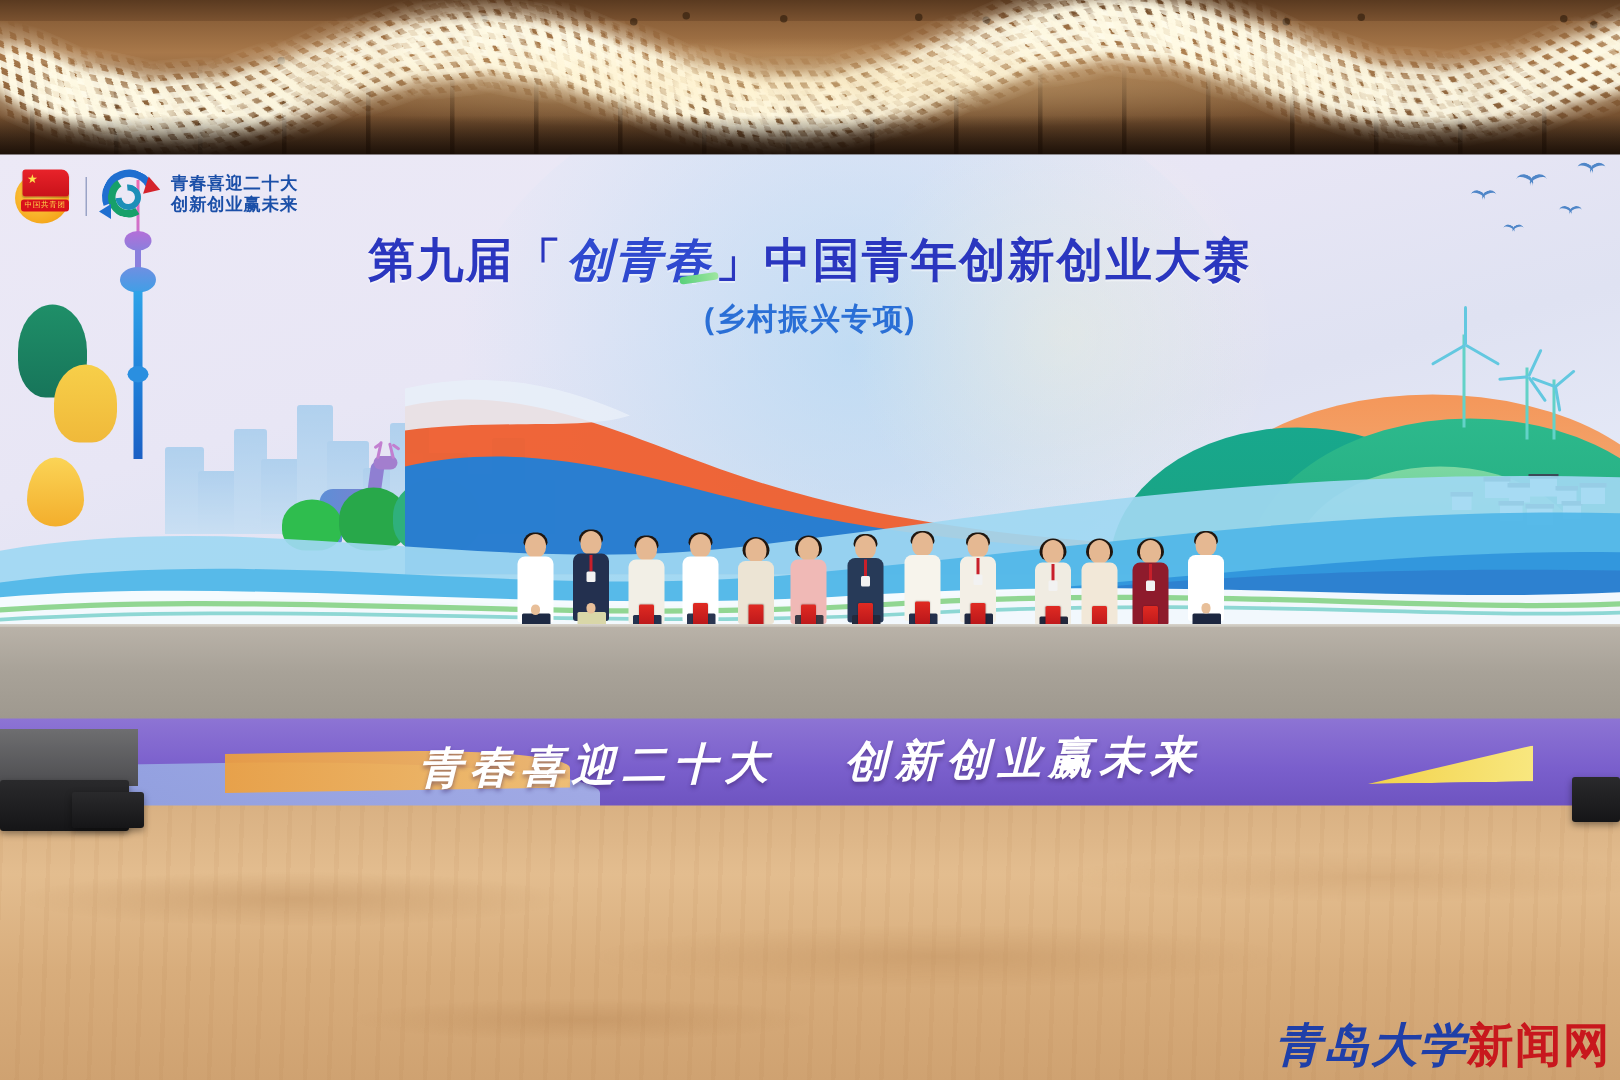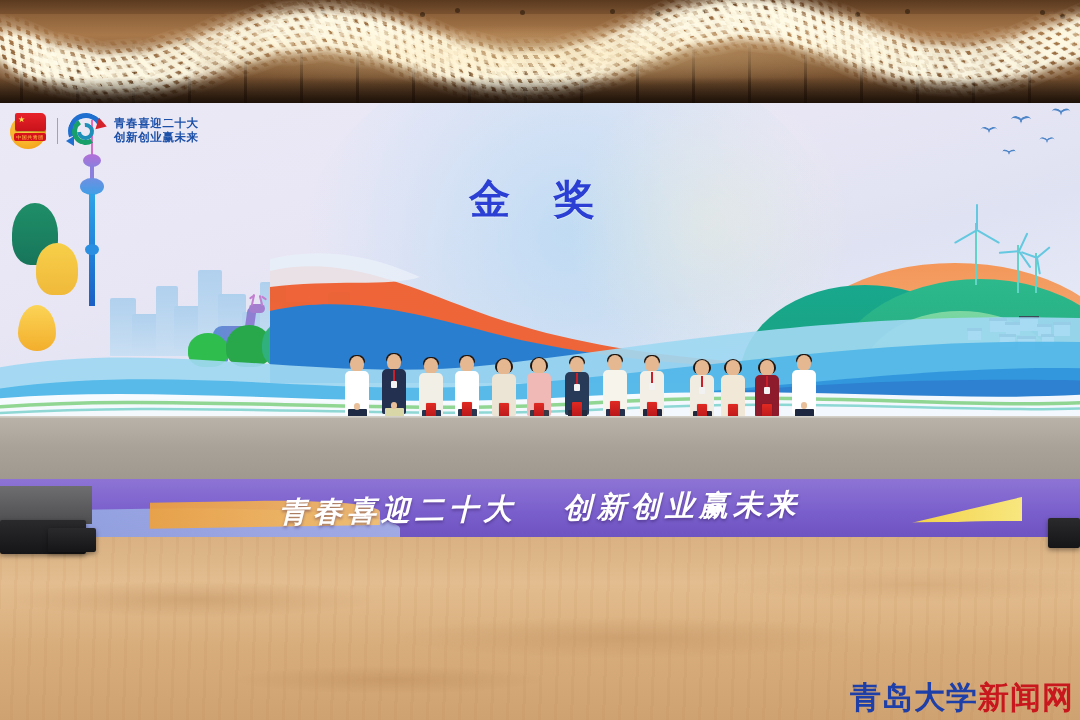--- a/index.html
+++ b/index.html
@@ -163,21 +163,21 @@
       radial-gradient(ellipse 220px 20px at 36% 78%, rgba(158,104,56,.42), transparent 70%),
       repeating-linear-gradient(92deg, rgba(170,116,66,.14) 0 3px, rgba(0,0,0,0) 3px 16px); }
   .speaker { position:absolute; background:linear-gradient(180deg,#2a2a2c,#151517); border-radius:2px;
      box-shadow:0 2px 5px rgba(0,0,0,.4); }
   .riser { position:absolute; background:linear-gradient(180deg,#6e6e70,#4d4d50); }
 
   
   .wm { position:absolute; right:6px; bottom:6px; text-align:right; }
   .wm-line1 { font-size:31px; font-weight:bold; letter-spacing:1px; line-height:1.05;
      font-family:"DejaVu Serif", serif; }
-  .wm-cn1 { color:#1f3fa8; }
+  .wm-cn1 { color:#1f3fa8; font-style:italic; }
   .wm-cn2 { color:#c8171d; }
   .wm-url { font-size:16px; color:#7b5f8c; letter-spacing:.6px; font-family:"DejaVu Sans Mono", monospace;
      margin-top:1px; }
 </style>
 </head>
 <body>
 
 <div id="stage">
 
   <div class="ceiling">
@@ -400,21 +400,22 @@
         <div class="arrow"></div>
           <div class="arrow2"></div>
       </div>
       <div class="logo-text">
         <div>青春喜迎二十大</div>
         <div>创新创业赢未来</div>
       </div>
     </div>
 
     <div class="title-wrap">
-      <div class="award">金 奖</div>
+      <div class="title-main"><span>第九届「</span><span class="cq">创青春</span><span>」中国青年创新创业大赛</span></div>
+      <div class="title-sub">(乡村振兴专项)</div>
     </div>
   </div>
 
   <div class="people" id="people">
       <div class="person" style="left: 342px; width: 30px; height: 104px;">
         <div class="p-hair"></div>
         <div class="p-head"></div>
         <div class="p-torso" style="width: 24px; margin-left: -12px; height: 43.68px; background: rgb(255, 255, 255);"></div>
         <div class="p-legs" style="width: 19px; margin-left: -9.5px; height: 46.8px; background: rgb(30, 42, 68);"></div>
         <div class="p-shoes" style="left: 6px;"></div>

